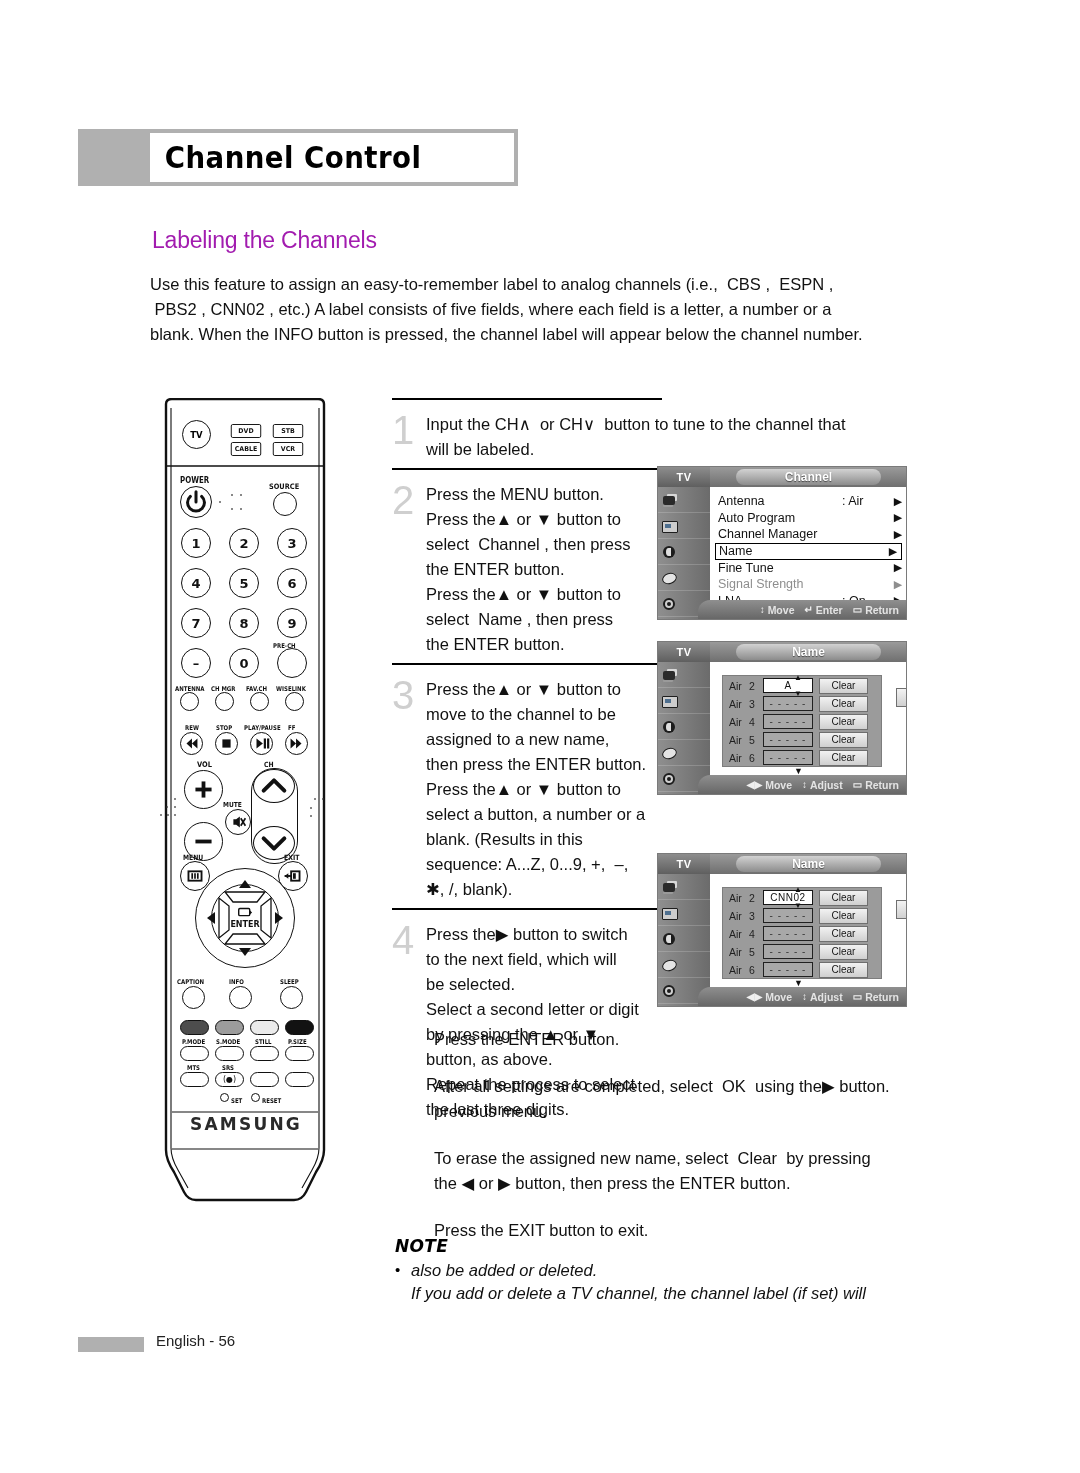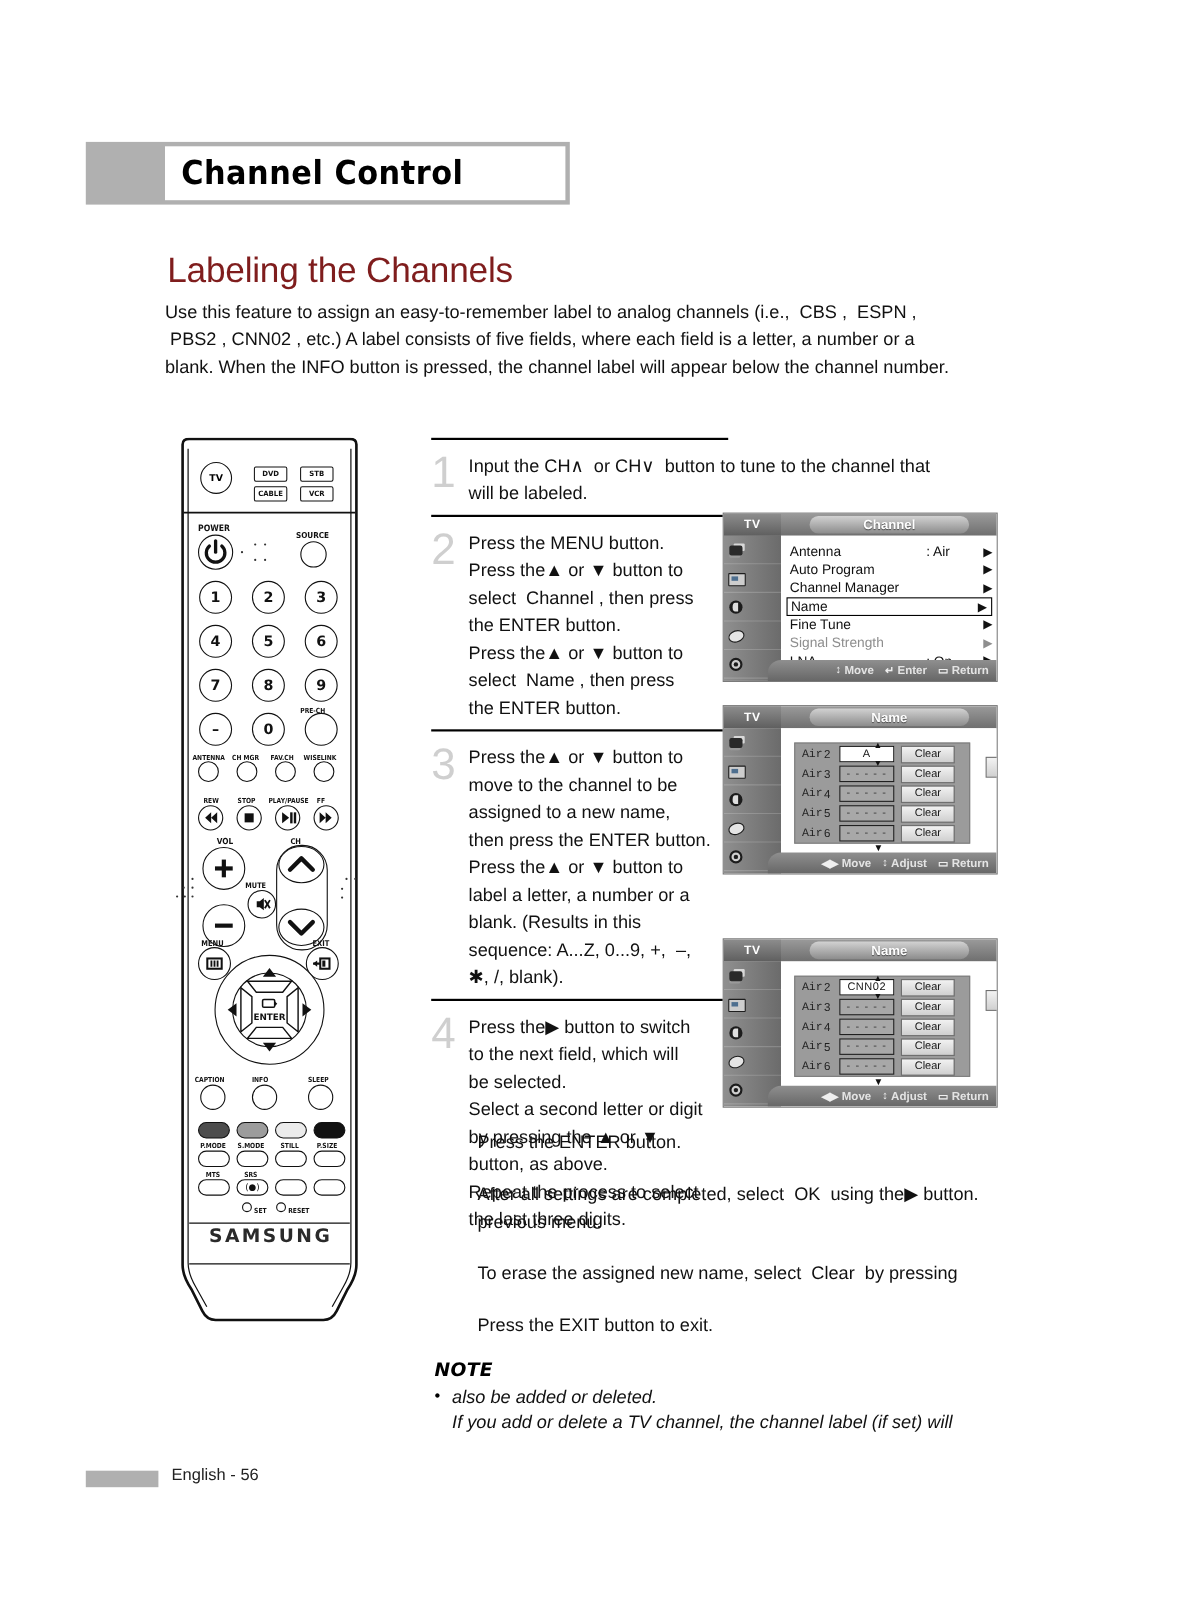--- a/index.html
+++ b/index.html
@@ -44,23 +44,23 @@
     color: #000;
     transform: scaleX(0.92);
     transform-origin: left center;
   }
 
   
   #section-heading {
     position: absolute;
     left: 152px;
     top: 227px;
-    font-size: 32px;
+    font-size: 23px;
     letter-spacing: -0.2px;
-    color: #7f1d1d;
+    color: #a21caf;
   }
 
   
   #intro-paragraph {
     position: absolute;
     left: 150px;
     top: 272px;
     width: 790px;
     font-size: 16.5px;
     line-height: 25px;
@@ -286,21 +286,21 @@
   
   .name-panel {
     position: absolute; left: 12px; top: 13px; width: 158px; height: 90px;
     background: #9b9b9b; border: 1px solid #7d7d7d;
   }
   .name-row {
     display: flex; align-items: center;
     height: 17px; margin: 1px 0 0 6px;
     font-size: 10.5px; color: #1f1f1f;
   }
-  .nr-src { width: 20px; font-weight: normal; font-family: Liberation Mono, monospace; }
+  .nr-src { width: 20px; font-weight: normal; }
   .nr-num { width: 14px; }
   .nr-field {
     width: 48px; height: 13px; background: #a8a8a8;
     border: 1.5px solid #202020;
     display: flex; align-items: center; justify-content: center;
     font-size: 10px; letter-spacing: .5px; color: #111;
   }
   .nr-field.active { background: #ffffff; border-color:#161616; }
   .nr-field.dashes { letter-spacing: 1px; color: #3a3a3a; }
   .nr-clear {
@@ -416,21 +416,21 @@
       </div>
     </div>
     <div class="step">
       <div class="step-num">3</div>
       <div class="step-body">
         <span class="ln">Press the▲ or ▼ button to</span>
         <span class="ln">move to the channel to be</span>
         <span class="ln">assigned to a new name,</span>
         <span class="ln">then press the ENTER button.</span>
         <span class="ln">Press the▲ or ▼ button to</span>
-        <span class="ln">label a letter, a number or a</span>
+        <span class="ln">select a button, a number or a</span>
         <span class="ln">blank. (Results in this</span>
         <span class="ln">sequence: A...Z, 0...9, +,  –,</span>
         <span class="ln">✱, /, blank).</span>
       </div>
     </div>
     <div class="step">
       <div class="step-num">4</div>
       <div class="step-body">
         <span class="ln">Press the▶ button to switch</span>
         <span class="ln">to the next field, which will</span>
@@ -447,20 +447,21 @@
 <div id="tail-text">
   <p>
       <span class="ln">Press the ENTER button.</span>
     </p>
   <p>
     <span class="ln">After all settings are completed, select  OK  using the▶ button.</span>
     <span class="ln">previous menu.</span>
   </p>
   <p>
     <span class="ln">To erase the assigned new name, select  Clear  by pressing</span>
+    <span class="ln">the ◀ or ▶ button, then press the ENTER button.</span>
   </p>
   <p>
       <span class="ln">Press the EXIT button to exit.</span>
     </p>
 </div>
 
 <div id="note-block">
   <div id="note-title">NOTE</div>
   <div id="note-list">
     <div id="note-bullet">•</div>

